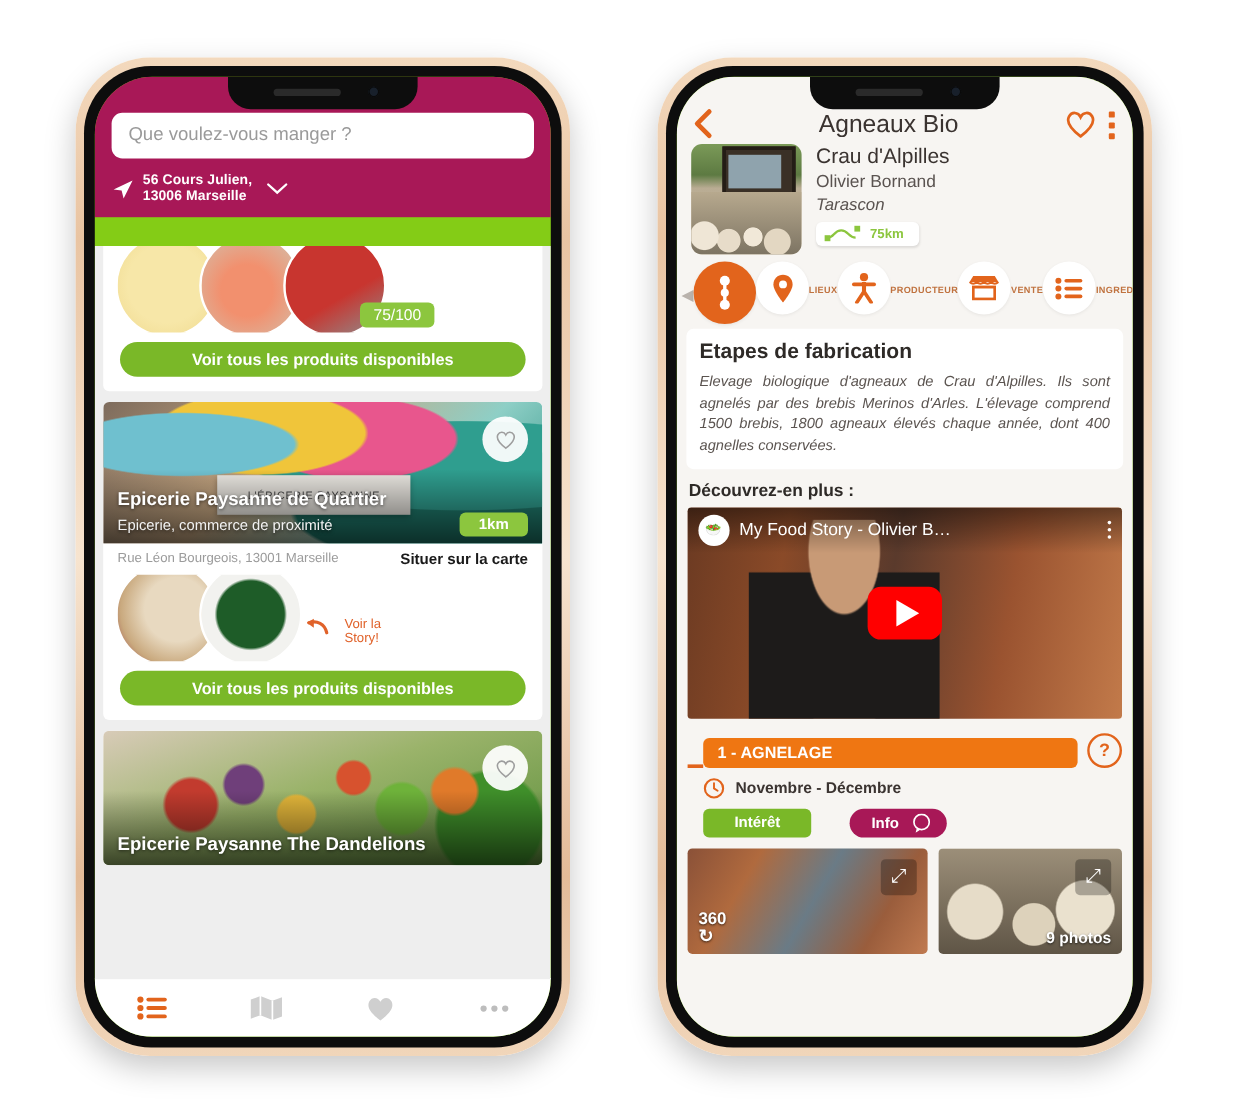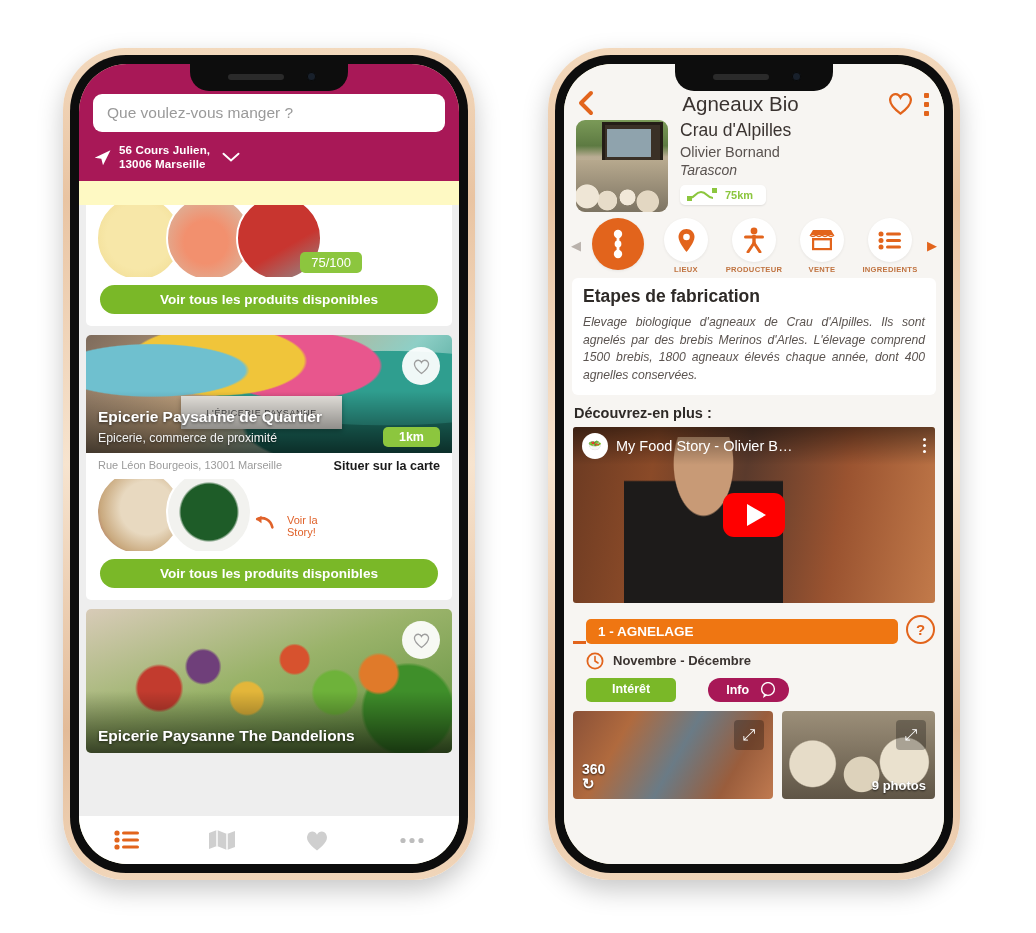--- a/index.html
+++ b/index.html
@@ -2,21 +2,21 @@
 <html><head>
 <meta charset="utf-8">
 <style>
   html,body{margin:0;padding:0;background:#ffffff;}
   body{width:1036px;height:933px;font-family:"Liberation Sans",sans-serif;overflow:hidden;position:relative;}
 
   
   .phone{position:absolute;border-radius:62px;background:linear-gradient(180deg,#f3d9bd 0%,#e9c4a2 18%,#f7e4cf 50%,#e3bb98 82%,#f1d6ba 100%);
          padding:7px;box-shadow:0 10px 26px rgba(0,0,0,.22);}
   .phone-inner{background:#0d0d0d;border-radius:56px;padding:9px;height:100%;box-sizing:border-box;}
-  .screen{position:relative;background:#fef9c3;border-radius:48px;overflow:hidden;height:100%;width:100%;}
+  .screen{position:relative;background:#84cc16;border-radius:48px;overflow:hidden;height:100%;width:100%;}
   #phone-left{left:63px;top:48px;width:398px;height:818px;}
   #phone-right{left:548px;top:48px;width:398px;height:818px;}
 
   .notch{position:absolute;top:0;left:50%;transform:translateX(-50%);width:158px;height:27px;
          background:#0d0d0d;border-bottom-left-radius:19px;border-bottom-right-radius:19px;z-index:40;}
   .notch .speaker{position:absolute;left:38px;top:10px;width:56px;height:6px;border-radius:3px;background:#2a2a2a;}
   .notch .cam{position:absolute;right:32px;top:8px;width:9px;height:9px;border-radius:50%;background:#18202b;
               box-shadow:inset 0 0 0 1px #0a0a0a;}
 
   
@@ -105,21 +105,21 @@
   .r-name{font-size:17.5px;color:#3a3330;line-height:1.25;}
   .r-prod{font-size:14.5px;color:#5a5350;margin-top:2px;}
   .r-city{font-size:14px;color:#5a5350;font-style:italic;margin-top:2px;}
   .r-dist{display:inline-flex;align-items:center;background:#fff;border-radius:5px;padding:3px 13px 3px 7px;margin-top:7px;
           box-shadow:0 1px 2px rgba(0,0,0,.1);}
   .r-dist span{color:#8cc63e;font-size:11px;font-weight:bold;margin-left:8px;}
 
   .r-tabs{display:flex;align-items:flex-start;padding:6px 4px 0;position:relative;}
   .tab-arrow{width:16px;display:flex;align-items:center;justify-content:center;padding-top:20px;color:#b9b2ac;font-size:13px;}
   .tab-arrow.right{color:#e2641c;}
-  .tab{flex:1;display:flex;flex-direction:column;align-items:center;}
+  .tab{flex:1;display:flex;flex-direction:row;align-items:center;}
   .tab .bubble{width:44px;height:44px;border-radius:50%;background:#fff;display:flex;align-items:center;justify-content:center;
                box-shadow:0 1px 3px rgba(0,0,0,.07);}
   .tab.active .bubble{width:52px;height:52px;background:#e2641c;}
   .tab .lbl{font-size:7.6px;font-weight:bold;color:#c07340;margin-top:3px;letter-spacing:.3px;}
 
   .r-card{background:#fff;margin:4px 8px 0;border-radius:6px;padding:8px 11px 10px;position:relative;}
   .r-h2{font-size:17.5px;font-weight:bold;color:#2e2a27;margin:0 0 7px;}
   .r-desc{font-size:12.2px;color:#5b5450;font-style:italic;line-height:1.45;text-align:justify;margin:0;}
   .r-h3{font-size:14.5px;font-weight:bold;color:#2e2a27;margin:10px 0 6px 10px;}
 
@@ -237,21 +237,21 @@
            <path d="M2 6 L9 2 L9 11 Z" fill="#e0622a"></path>
          </svg>
          <div class="story-txt">
            <div>Voir la</div>
            <div>Story!</div>
          </div>
        </div>
      </div>
 
      <div class="card">
-       <div class="hero" style="height:144px;">
+       <div class="hero" style="height:112px;">
          <div class="veg"></div>
          <div class="hero-grad"></div>
          <div class="hero-heart">
            <svg width="19" height="17" viewBox="0 0 24 22">
              <path d="M12 20 C4 14 1.5 9.5 3.5 5.5 C5.5 1.8 10.2 2.2 12 5.8 C13.8 2.2 18.5 1.8 20.5 5.5 C22.5 9.5 20 14 12 20 Z" fill="none" stroke="#9e9e9e" stroke-width="1.7"></path>
            </svg>
          </div>
          <div class="hero-title" style="bottom:8px;">Epicerie Paysanne The Dandelions</div>
        </div>
      </div>

